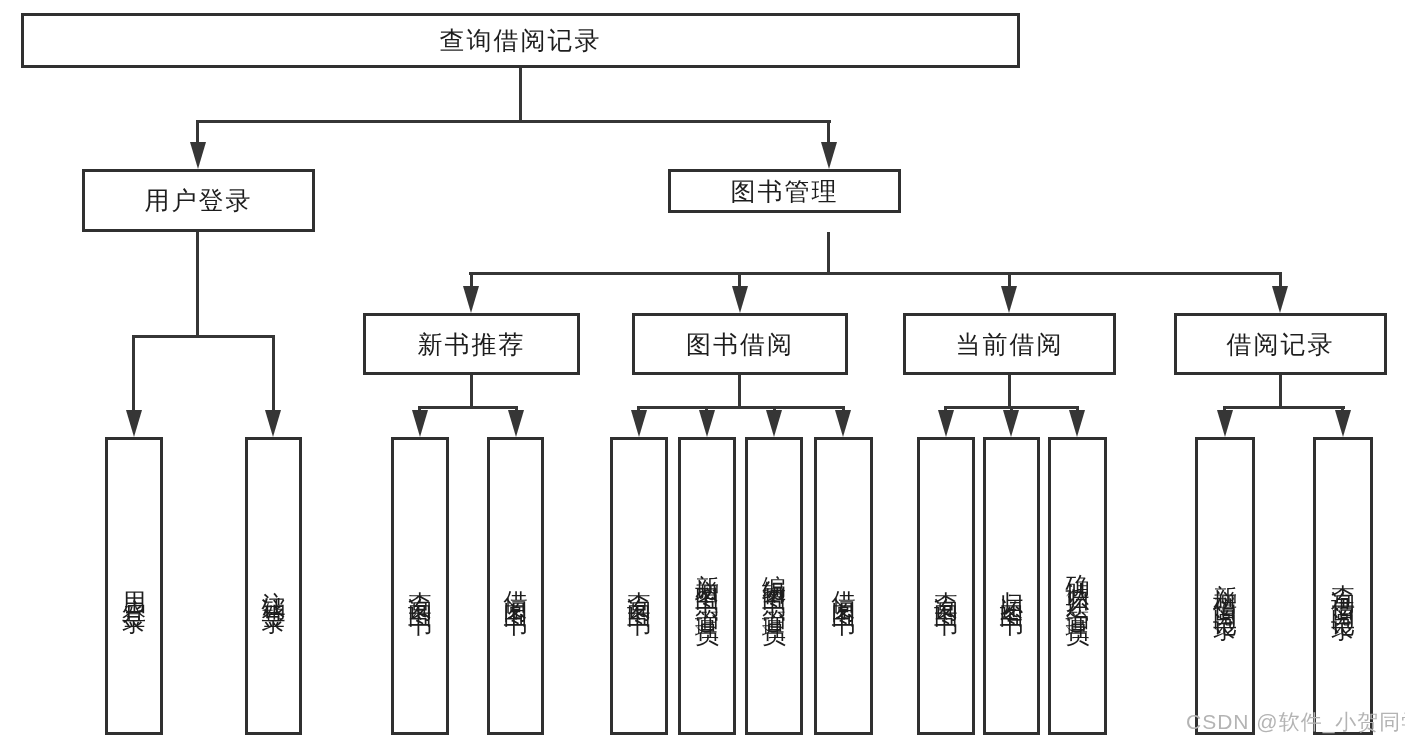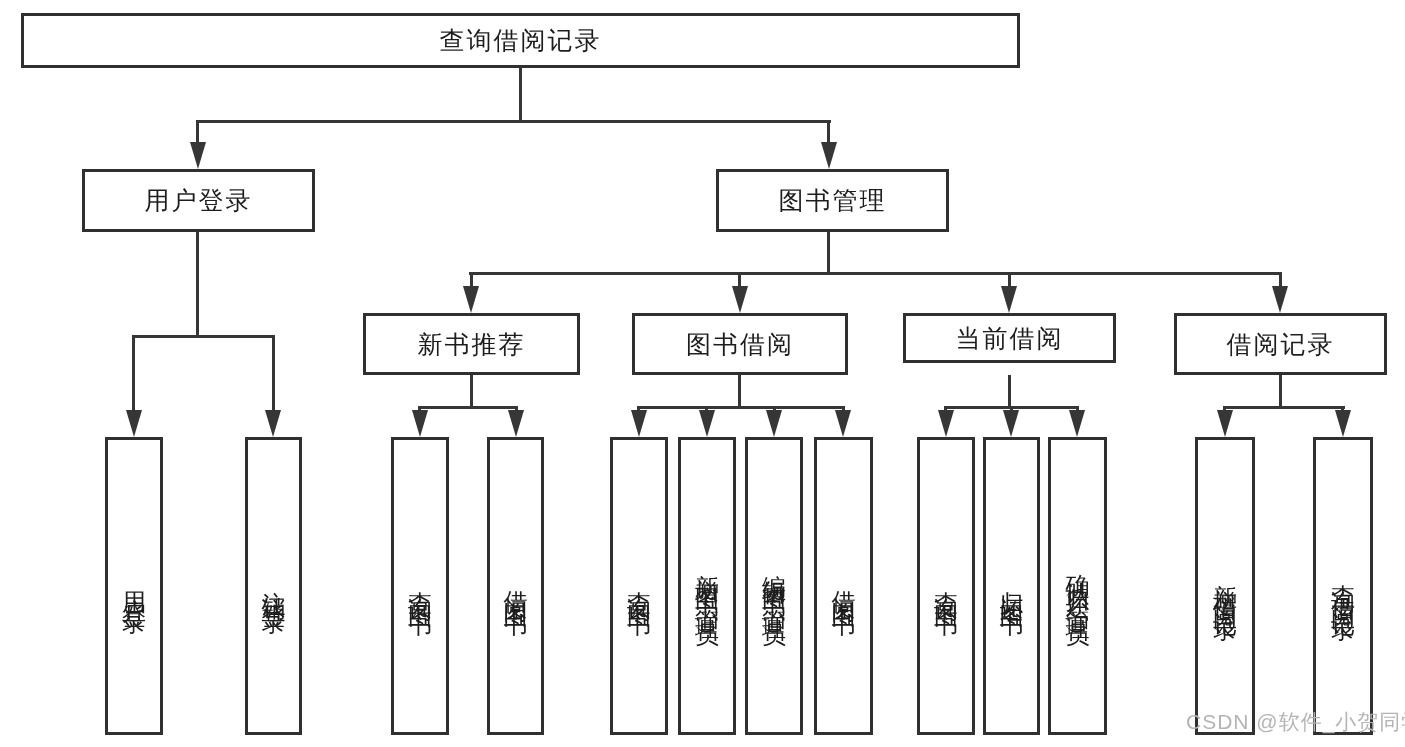--- a/index.html
+++ b/index.html
@@ -95,31 +95,31 @@
   <div class="v" style="left:1341px;top:406px;height:10px"></div>
   <div class="a" style="left:1335px;top:410px"></div>
 
   <div class="box" style="left:21px;top:13px;width:999px;height:55px">
     <span>查询借阅记录</span>
   </div>
 
   <div class="box" style="left:82px;top:169px;width:233px;height:63px">
     <span>用户登录</span>
   </div>
-  <div class="box" style="left:716px;top:169px;width:233px;height:63px">
+  <div class="box" style="left:668px;top:169px;width:233px;height:44px">
     <span>图书管理</span>
   </div>
 
   <div class="box" style="left:363px;top:313px;width:217px;height:62px">
     <span>新书推荐</span>
   </div>
   <div class="box" style="left:632px;top:313px;width:216px;height:62px">
     <span>图书借阅</span>
   </div>
-  <div class="box" style="left:903px;top:313px;width:213px;height:50px">
+  <div class="box" style="left:903px;top:313px;width:213px;height:62px">
     <span>当前借阅</span>
   </div>
   <div class="box" style="left:1174px;top:313px;width:213px;height:62px">
     <span>借阅记录</span>
   </div>
 
   <div class="box leaf" style="left:105px;top:437px;width:58px;height:298px">
     <span class="vtxt">用户登录</span>
   </div>
   <div class="box leaf" style="left:245px;top:437px;width:57px;height:298px">

